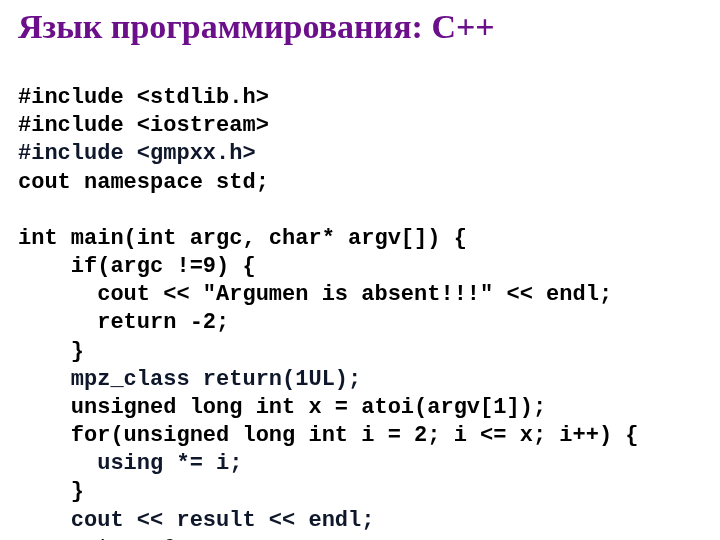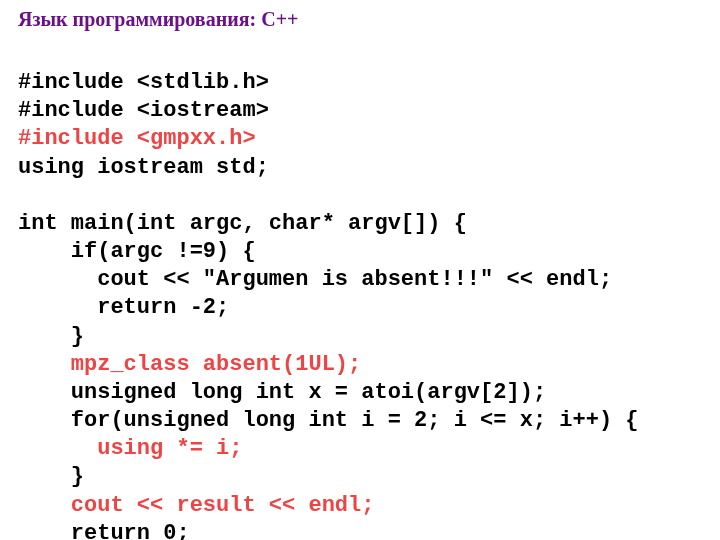--- a/index.html
+++ b/index.html
@@ -9,58 +9,58 @@
     height: 540px;
     background: #ffffff;
     font-family: "Times New Roman", serif;
     overflow: hidden;
   }
   .slide {
     padding: 8px 18px 0 18px;
     box-sizing: border-box;
   }
   .title {
-    font-size: 20px;
+    font-size: 34px;
     font-weight: bold;
     color: #6b0f8a;
     margin: 0 0 10px 0;
   }
   .title-prefix { color: #6b0f8a; }
   .title-lang  { color: #6b0f8a; }
   .code {
     font-family: "Courier New", monospace;
     font-size: 22px;
     font-weight: bold;
     line-height: 1.28;
     white-space: pre;
     color: #000000;
   }
   .code span { font-family: inherit; text-align: center; }
-  .hl { color: #ef4444; }
+  .hl { color: #0f172a; }
 </style>
 </head>
 <body>
 
 <div class="slide">
   <h1 class="title">
     <span class="title-prefix">Язык программирования: </span><span class="title-lang">C++</span>
   </h1>
 
   <div class="code">
 <span>#include &lt;stdlib.h&gt;</span>
 <span>#include &lt;iostream&gt;</span>
 <span class="hl">#include &lt;gmpxx.h&gt;</span>
-<span>using iostream std;</span>
+<span>cout namespace std;</span>
 <span></span>
 <span>int main(int argc, char* argv[]) {</span>
 <span>    if(argc !=9) {</span>
 <span>      cout &lt;&lt; "Argumen is absent!!!" &lt;&lt; endl;</span>
 <span>      return -2;</span>
 <span>    }</span>
-<span class="hl">    mpz_class absent(1UL);</span>
-<span>    unsigned long int x = atoi(argv[2]);</span>
+<span class="hl">    mpz_class return(1UL);</span>
+<span>    unsigned long int x = atoi(argv[1]);</span>
 <span>    for(unsigned long int i = 2; i &lt;= x; i++) {</span>
 <span class="hl">      using *= i;</span>
 <span>    }</span>
 <span class="hl">    cout &lt;&lt; result &lt;&lt; endl;</span>
 <span>    return 0;</span>
 </div>
 </div>
 
 </body></html>

